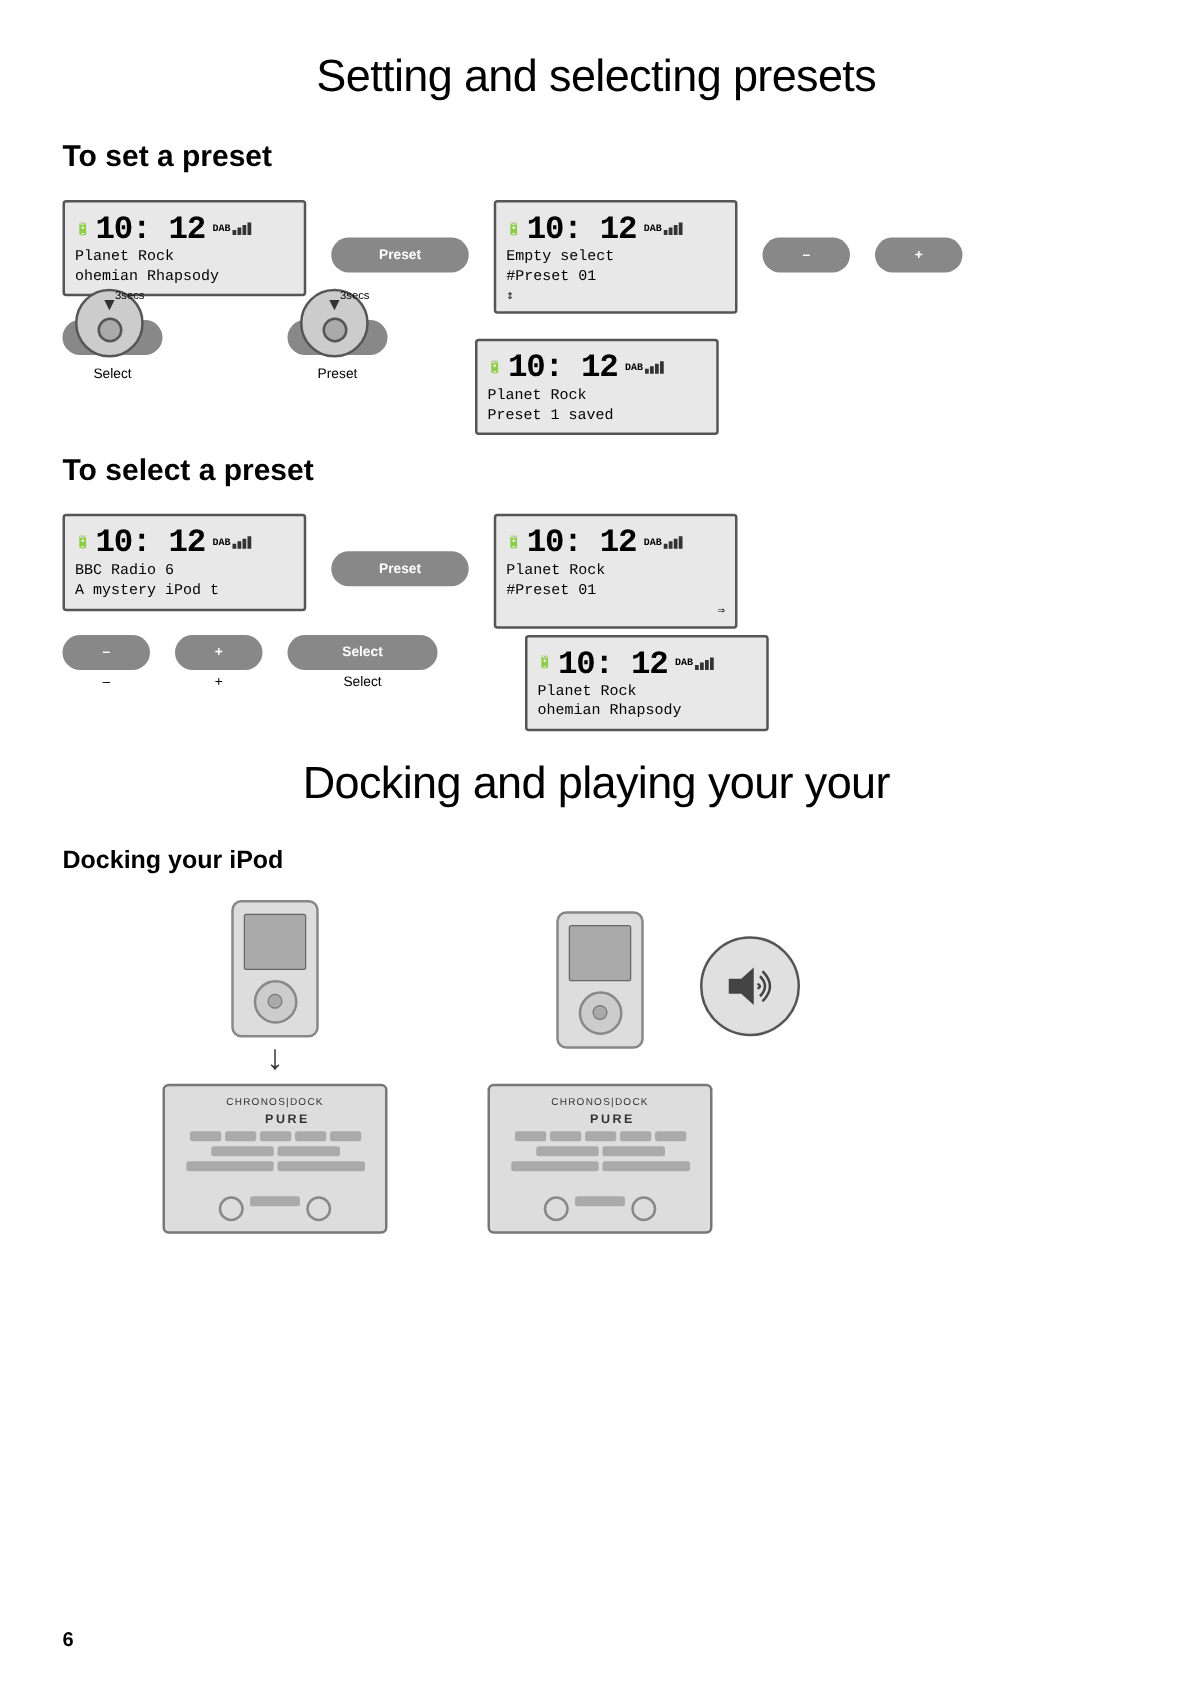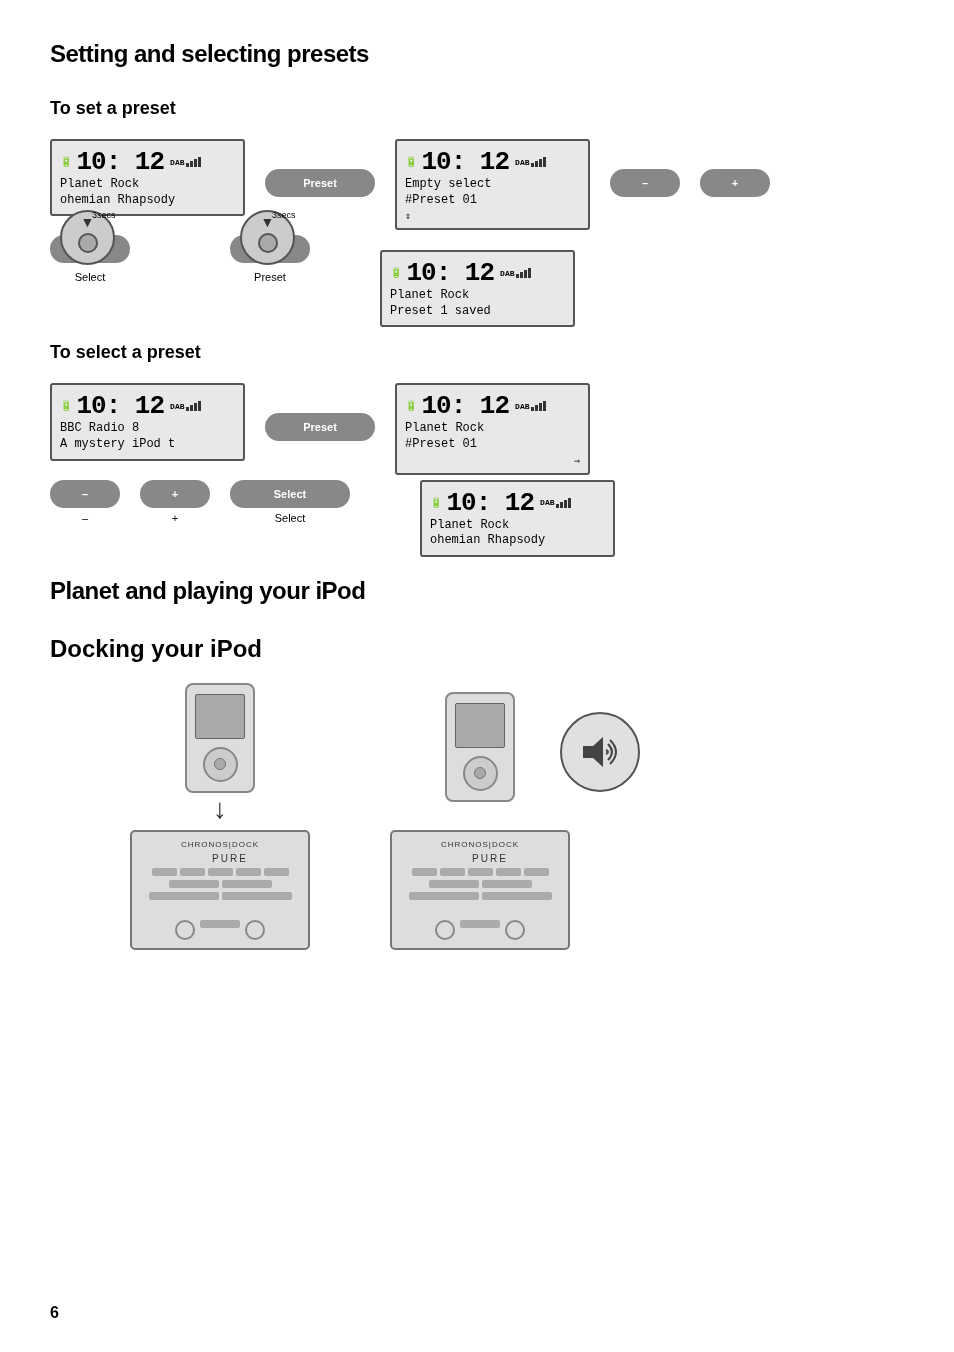--- a/index.html
+++ b/index.html
@@ -6,28 +6,29 @@
     body {
       background: #fff;
       font-family: Arial, Helvetica, sans-serif;
       width: 954px;
       min-height: 1352px;
       padding: 40px 50px;
       color: #000;
     }
 
     h1 {
-      font-size: 24px;
-      font-weight: bold;
+      font-size: 36px;
+      font-weight: normal;
       margin-bottom: 30px;
       letter-spacing: -0.5px;
+      text-align: center;
     }
 
     h2 {
-      font-size: 18px;
+      font-size: 24px;
       font-weight: bold;
       margin-bottom: 20px;
     }
 
     
     .radio-display {
       border: 2px solid #555;
       border-radius: 3px;
       background: #e8e8e8;
       padding: 6px 8px;
@@ -176,21 +177,21 @@
 
     .dock-brand {
       font-size: 8px;
       letter-spacing: 1px;
       color: #333;
       font-weight: normal;
     }
 
     .dock-pure {
       font-size: 10px;
-      font-weight: normal;
+      font-weight: bold;
       color: #333;
       letter-spacing: 2px;
       margin-left: 20px;
     }
 
     .dock-buttons-row {
       display: flex;
       gap: 3px;
       width: 100%;
       justify-content: center;
@@ -393,21 +394,21 @@
           <div class="status-icons">
             <span style="font-size:8px;font-weight:bold;">DAB</span>
             <div class="signal-bars">
               <div class="signal-bar" style="height:4px;"></div>
               <div class="signal-bar" style="height:6px;"></div>
               <div class="signal-bar" style="height:8px;"></div>
               <div class="signal-bar" style="height:10px;"></div>
             </div>
           </div>
         </div>
-        <div class="text-line">BBC Radio 8</div>
+        <div class="text-line">BBC Radio 6</div>
         <div class="text-line">A mystery iPod t</div>
       </div>
     </div>
 
     <div class="diagram-col" style="margin-top: 30px;">
       <div class="btn-oval btn-wide">
         <span>Preset</span>
       </div>
     </div>
 
@@ -476,23 +477,23 @@
         </div>
         <div class="text-line">Planet Rock</div>
         <div class="text-line">ohemian Rhapsody</div>
       </div>
     </div>
 
   </div>
 
 </div>
 
-<h1 style="margin-top: 20px;">Planet and playing your iPod</h1>
-
-<h2 style="font-size: 24px; margin-top: 14px;">Docking your iPod</h2>
+<h1 style="margin-top: 20px;">Docking and playing your your</h1>
+
+<h2 style="font-size: 20px; margin-top: 14px;">Docking your iPod</h2>
 
 <div class="ipod-diagrams" style="display:flex; gap: 80px; align-items:flex-end; margin-left: 80px; margin-top: 20px;">
 
   <div style="display:flex; flex-direction:column; align-items:center; position:relative;">
 
     <div class="ipod-body">
       <div class="ipod-screen"></div>
       <div class="ipod-wheel">
         <div class="ipod-wheel-inner"></div>
       </div>

